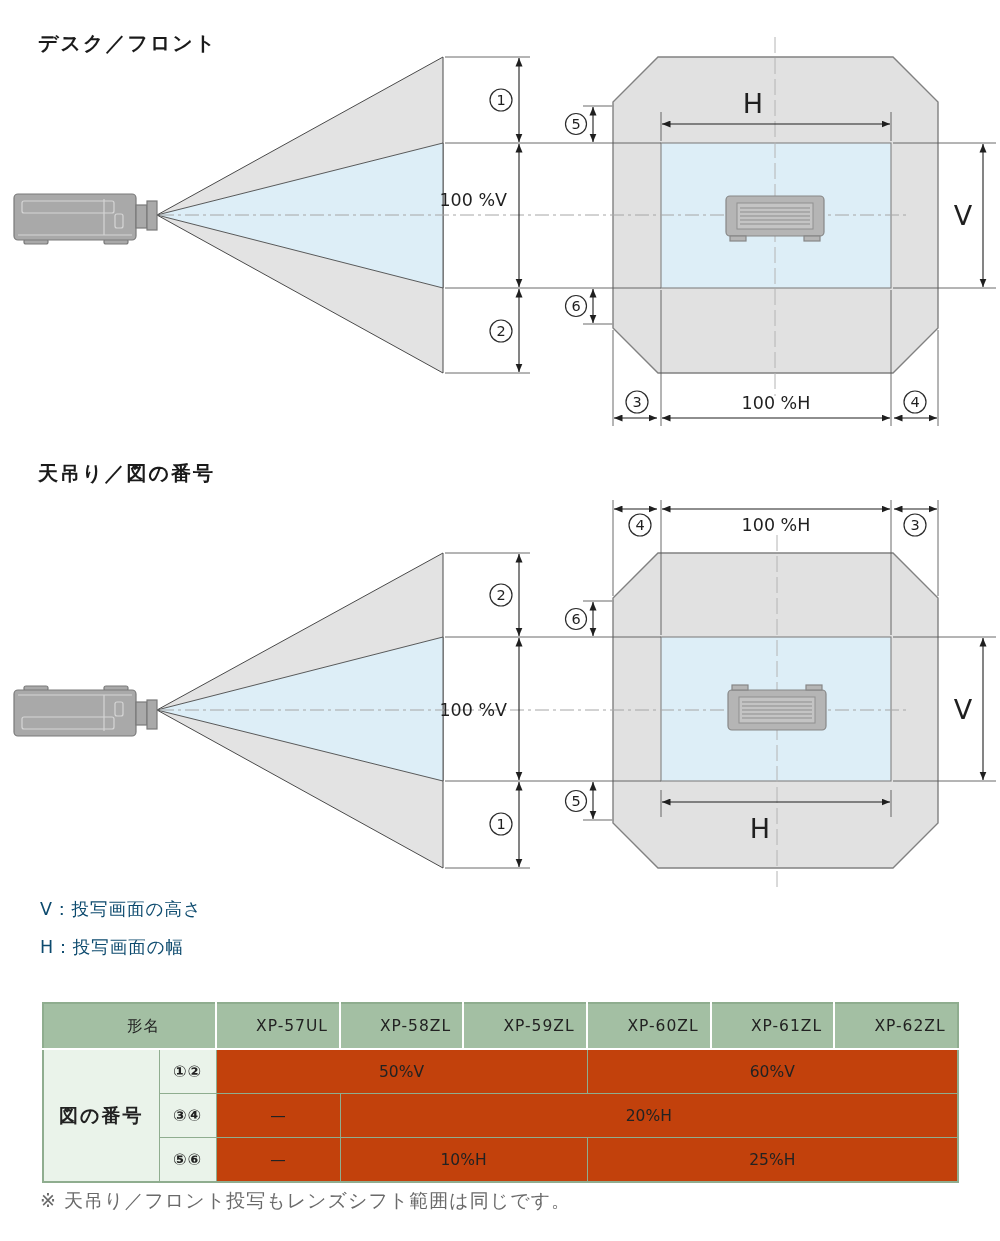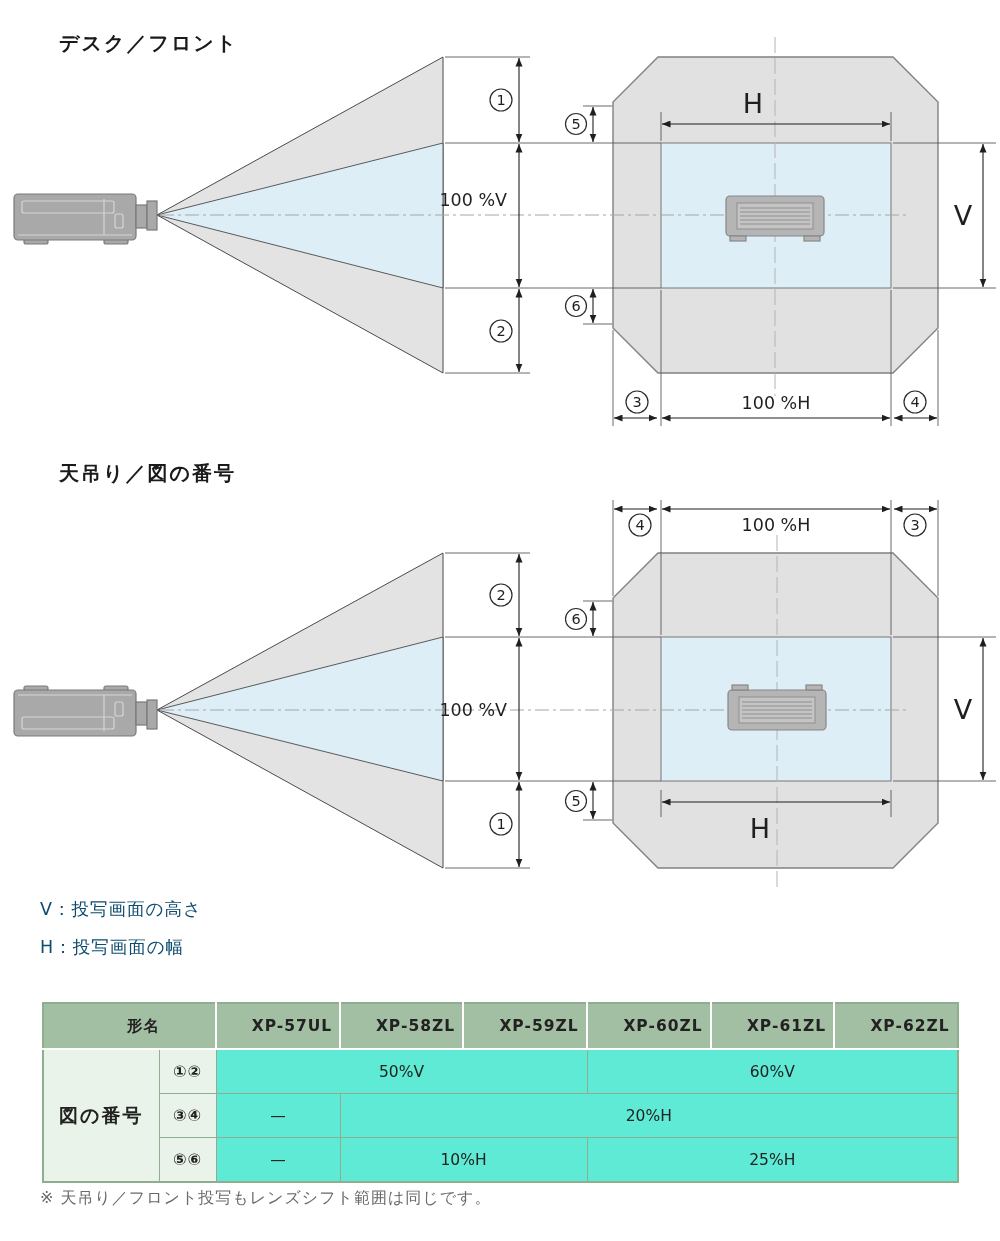--- a/index.html
+++ b/index.html
@@ -7,21 +7,21 @@
     --outline:#4a4a4a; --screen_outline:#818181; --dim:#1f1f1f;
     --centerline:#a6a6a6; --proj_fill:#a9a9a9; --proj_stroke:#7a7a7a; --proj_detail:#d6d6d6;
     --tv_fill:#b5b5b5; --tv_stroke:#878787;
     --table_header_bg:#a3bfa3; --table_label_bg:#eaf3ea; --table_border:#8fad8f;
     --text:#222; --footnote_text:#6a6a6a;
   }
   html,body{margin:0;padding:0;}
   body{width:1000px;height:1241px;background:#fff;position:relative;
        font-family:"DejaVu Sans","Liberation Sans",sans-serif;color:var(--text);}
   .abs{position:absolute;}
-  .fig-title{font-size:20px;font-weight:bold;color:#1a1a1a;letter-spacing:2px;margin-left:21px;}
+  .fig-title{font-size:20px;font-weight:bold;color:#1a1a1a;letter-spacing:2px;}
   svg{position:absolute;left:0;}
   svg text{font-family:"DejaVu Sans","Liberation Sans",sans-serif;fill:#1f1f1f;}
   .cone{fill:var(--cone_gray);stroke:var(--outline);stroke-width:1;}
   .beam{fill:var(--beam_blue);stroke:var(--outline);stroke-width:0.9;}
   .screen{fill:var(--screen_gray);stroke:var(--screen_outline);stroke-width:1.4;}
   .beamrect{fill:var(--beam_blue);stroke:var(--screen_outline);stroke-width:1.1;}
   .cl{stroke:var(--centerline);stroke-width:1;fill:none;stroke-dasharray:14 4 3 4;}
   .clv{stroke:#b4b4b4;stroke-width:1;fill:none;stroke-dasharray:16 5;}
   .ext{stroke:#5a5a5a;stroke-width:0.9;fill:none;}
   .tick{stroke:#9b9b9b;stroke-width:1.5;fill:none;}
@@ -32,28 +32,28 @@
   .big{font-size:27px;text-anchor:middle;}
   .pbody{fill:var(--proj_fill);stroke:var(--proj_stroke);stroke-width:1.2;}
   .pdet{fill:none;stroke:var(--proj_detail);stroke-width:1.2;}
   .tvbody{fill:var(--tv_fill);stroke:var(--tv_stroke);stroke-width:1.2;}
   .tvin{fill:#c4c4c4;stroke:#909090;stroke-width:1;}
   .tvvent{stroke:#8f8f8f;stroke-width:1;}
   .legend{font-size:17.5px;line-height:38px;color:#0c4a6e;letter-spacing:1px;}
   table.spec{border-collapse:collapse;table-layout:fixed;width:915px;border:2px solid var(--table_border);}
   table.spec th,table.spec td{border:1.5px solid var(--table_border);text-align:center;vertical-align:middle;
       font-size:15.5px;color:#222;padding:0;height:43px;}
-  table.spec thead th{background:var(--table_header_bg);font-weight:bold;letter-spacing:1px;
+  table.spec thead th{background:var(--table_header_bg);font-weight:normal;letter-spacing:1px;
       border-right:2px solid #fff;border-bottom:2.5px solid #fff;border-top:none;border-left:none;height:44px;padding-left:28px;}
   table.spec thead th:last-child{border-right:none;}
   table.spec tbody th{background:var(--table_label_bg);}
   table.spec tbody th.grp{font-weight:bold;letter-spacing:2px;font-size:19px;}
   table.spec tbody th.sub{font-weight:bold;font-size:16px;letter-spacing:1px;}
-  table.spec tbody td{background:#5eead4;}
-  .footnote{font-size:16px;color:var(--footnote_text);letter-spacing:1px;}
+  table.spec tbody td{background:#c2410c;}
+  .footnote{font-size:19px;color:var(--footnote_text);letter-spacing:1px;}
 </style>
 </head>
 <body>
 
 <div class="abs fig-title" style="left:38px;top:30px;">デスク／フロント</div>
 
 <svg style="top:0;" width="1000" height="450" viewBox="0 0 1000 450">
   <defs>
     <marker id="aS1" markerUnits="userSpaceOnUse" markerWidth="10" markerHeight="8" refX="0.5" refY="3.5" orient="auto">
       <path d="M9,0 L0.5,3.5 L9,7 z" fill="#1f1f1f"></path>

